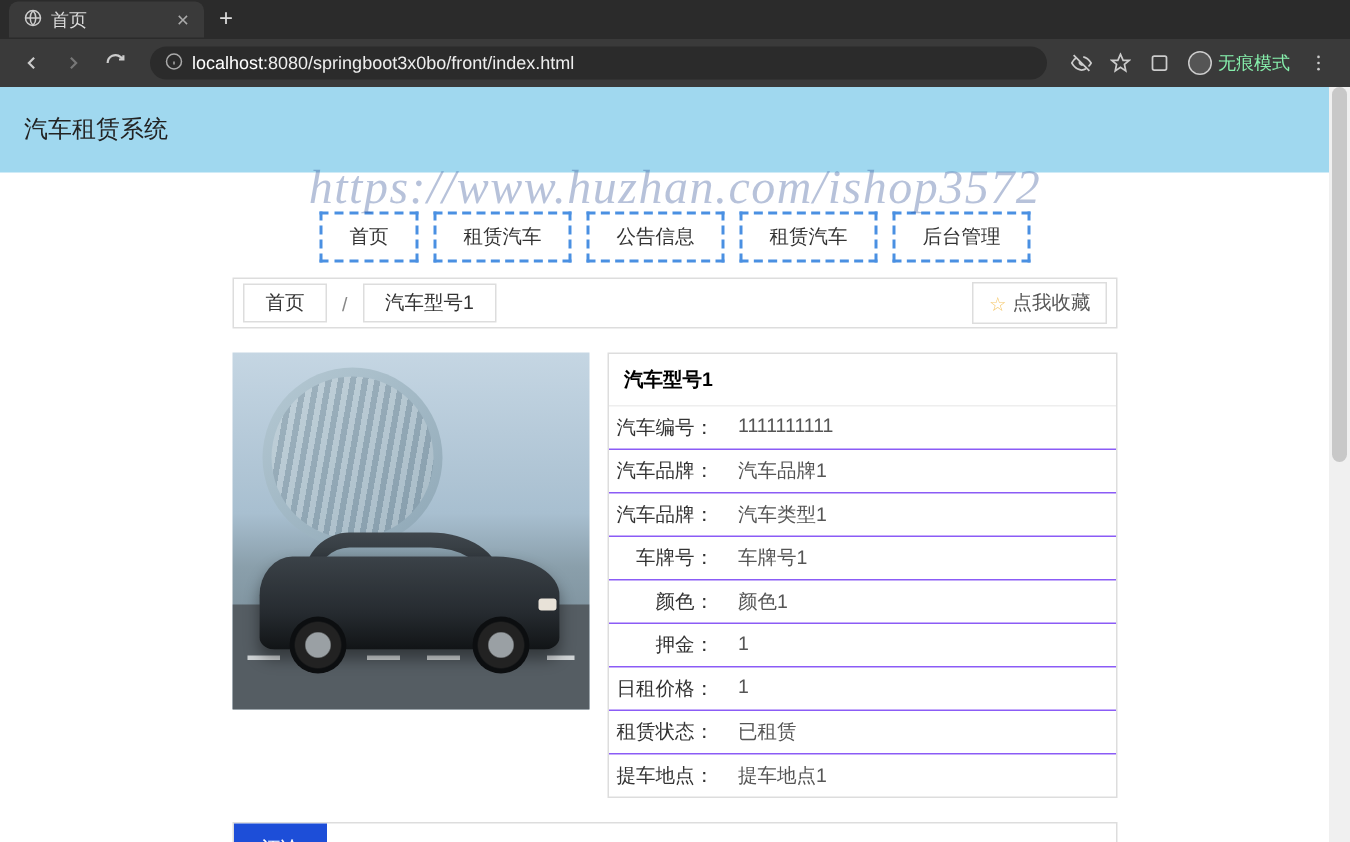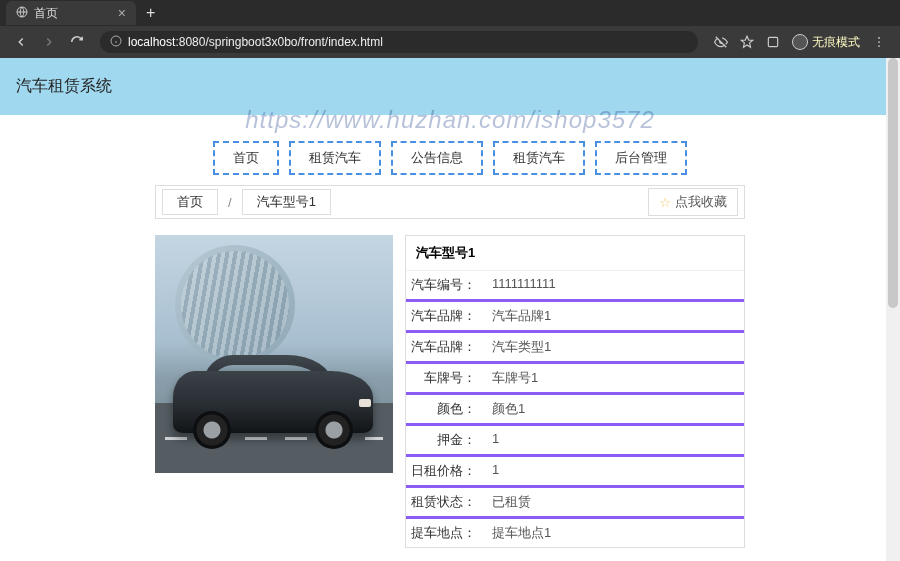--- a/index.html
+++ b/index.html
@@ -11,28 +11,28 @@
     .tab { display: flex; align-items: center; gap: 6px; background: #3a3a3a; height: 24px; padding: 0 10px; border-radius: 6px 6px 0 0; font-size: 12px; min-width: 130px; }
     .tab-close { margin-left: auto; cursor: pointer; font-size: 14px; color: #aaa; }
     .new-tab { color: #ddd; font-size: 16px; cursor: pointer; padding: 0 4px; }
     .addr-bar { display: flex; align-items: center; height: 30px; background: #3a3a3a; padding: 16px 8px; gap: 10px; }
     .nav-icons { display: flex; gap: 14px; padding: 0 6px; }
     .nav-icons span { color: #bbb; cursor: pointer; display: inline-flex; }
     .url-box { flex: 1; display: flex; align-items: center; background: #2b2b2b; border-radius: 14px; height: 22px; padding: 0 10px; font-size: 12px; color: #ccc; gap: 6px; }
     .url-text { color: #eee; }
     .url-host { color: #fff; }
     .right-icons { display: flex; align-items: center; gap: 12px; padding: 0 6px; }
-    .right-icons span { color: #fef9c3; cursor: pointer; display: inline-flex; align-items: center; font-size: 12px; }
+    .right-icons span { color: #86efac; cursor: pointer; display: inline-flex; align-items: center; font-size: 12px; }
     .avatar-circ { width: 16px; height: 16px; border-radius: 50%; border: 1px solid #ccc; display: inline-block; margin-right: 4px; background: #555; }
 
     
     .page-header { background: #a0d8ef; color: #222; padding: 18px 16px; font-size: 16px; font-weight: 500; }
 
     
-    .watermark { position: absolute; top: 48px; left: 0; right: 0; text-align: center; color: rgba(50,80,150,0.35); font-size: 24px; font-style: italic; font-family: Liberation Sans, sans-serif; pointer-events: none; letter-spacing: 1px; }
+    .watermark { position: absolute; top: 48px; left: 0; right: 0; text-align: center; color: rgba(50,80,150,0.35); font-size: 32px; font-style: italic; font-family: Liberation Serif, serif; pointer-events: none; letter-spacing: 1px; }
 
     
     .page-area { position: relative; height: 505px; overflow: hidden; }
     .scrollbar-track { position: absolute; right: 0; top: 0; bottom: 0; width: 14px; background: #f0f0f0; }
     .scrollbar-thumb { position: absolute; left: 2px; right: 2px; top: 0; height: 250px; background: #c8c8c8; border-radius: 5px; }
 
     
     .main-nav { display: flex; justify-content: center; gap: 10px; margin-top: 26px; margin-bottom: 10px; }
     .nav-btn { border: 2px dashed #4a90e2; color: #333; padding: 6px 18px; font-size: 13px; background: #fff; cursor: pointer; }
 
@@ -56,21 +56,21 @@
     .car-body { position: absolute; width: 200px; height: 62px; bottom: 40px; left: 18px; background: linear-gradient(180deg, #3b4248 0%, #262b30 60%, #111416 100%); border-radius: 22px 42px 10px 10px / 26px 26px 8px 8px; box-shadow: 0 6px 10px rgba(0,0,0,0.4); }
     .car-roof { position: absolute; width: 130px; height: 40px; bottom: 78px; left: 48px; background: linear-gradient(180deg, #40474d, #20262b); border-radius: 30px 46px 4px 4px / 30px 30px 4px 4px; }
     .car-window { position: absolute; width: 112px; height: 28px; bottom: 80px; left: 56px; background: linear-gradient(180deg, #8aa0ad, #556670); border-radius: 22px 36px 2px 2px / 22px 22px 2px 2px; }
     .wheel { position: absolute; width: 38px; height: 38px; bottom: 24px; background: radial-gradient(circle, #9aa0a4 0 8px, #222 9px 15px, #0c0e10 16px); border-radius: 50%; }
     .wheel.front { left: 160px; }
     .wheel.rear { left: 38px; }
     .headlight { position: absolute; width: 12px; height: 8px; bottom: 66px; left: 204px; background: #e8e2d8; border-radius: 2px; }
 
     .info-panel { flex: 1; border: 1px solid #ddd; }
     .info-title { font-weight: bold; padding: 8px 10px; border-bottom: 1px solid #eee; }
-    .info-row { display: flex; padding: 5px 0; border-bottom: 3px solid #8b5cf6; font-size: 13px; }
+    .info-row { display: flex; padding: 5px 0; border-bottom: 1px solid #8b5cf6; font-size: 13px; }
     .info-row:last-child { border-bottom: none; }
     .info-label { width: 80px; text-align: right; padding-right: 10px; color: #333; }
     .info-value { color: #555; padding-left: 6px; }
 
     
     .tabs-box { border: 1px solid #ddd; margin-top: 16px; }
     .tabs-hdr { display: flex; border-bottom: 1px solid #ddd; }
     .tab-item { padding: 8px 18px; font-size: 13px; cursor: pointer; color: #333; }
     .tab-item.active { background: #1d4ed8; color: #fff; }
 

